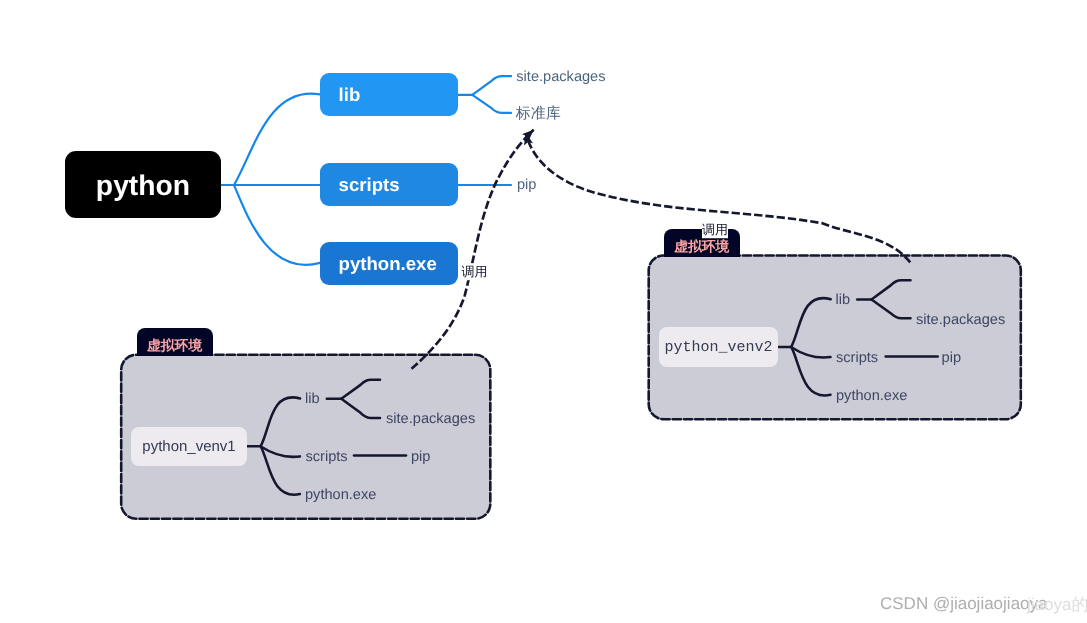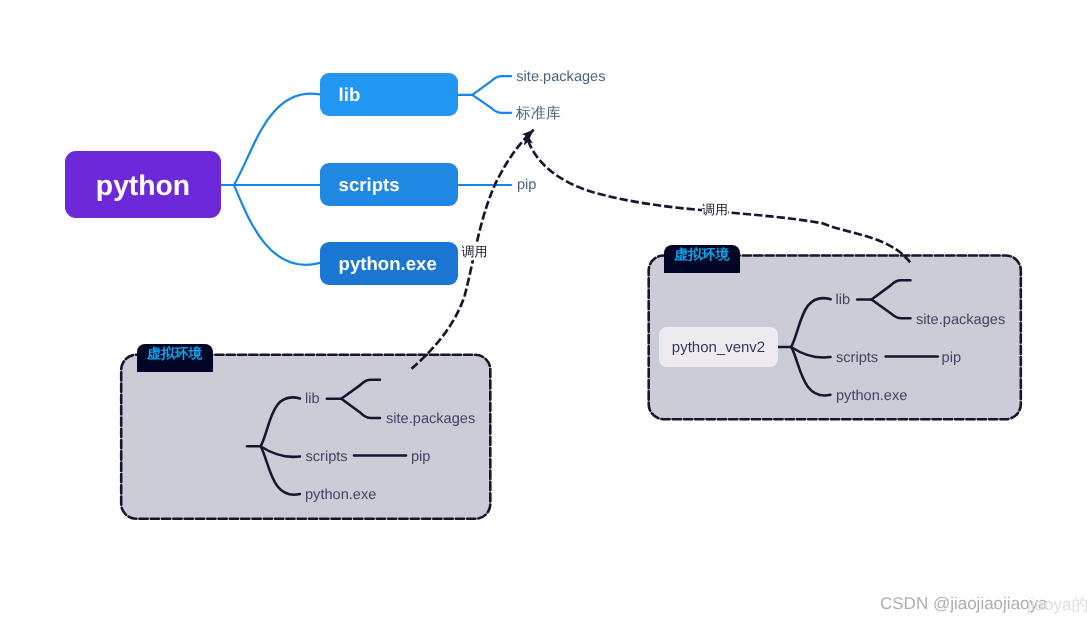--- a/index.html
+++ b/index.html
@@ -8,51 +8,51 @@
        font-family:"Liberation Sans","DejaVu Sans",sans-serif;
        -webkit-font-smoothing:antialiased;
        text-rendering:geometricPrecision;}
   *{-webkit-font-smoothing:antialiased;}
   #stage{position:relative;width:1087px;height:623px;background:#ffffff;}
   svg.layer{position:absolute;left:0;top:0;width:1087px;height:623px;overflow:visible;}
   .abs{position:absolute;box-sizing:border-box;}
   .ctr{display:flex;align-items:center;justify-content:center;}
 
   
-  #root-node{left:65px;top:151px;width:156px;height:67px;background:#6d28d9;
+  #root-node{left:65px;top:151px;width:156px;height:67px;background:#000000;
              border-radius:11px;color:#ffffff;font-size:28.3px;font-weight:bold;
              padding-top:2px;}
   
   .blue-box{width:138px;height:43px;border-radius:9px;color:#fff;
             font-size:18.6px;font-weight:bold;padding-left:18.6px;
             display:flex;align-items:center;}
   #box-lib{left:320px;top:73px;background:#2196f3;}
   #box-scripts{left:320px;top:163px;background:#1e88e2;}
   #box-pyexe{left:320px;top:242px;background:#1976d2;}
 
   
   .gray-label{color:#4c6480;font-size:14.6px;white-space:nowrap;
               line-height:1;transform:translateY(-50%);}
-  .venv-badge{background:#020526;color:#0ea5e9;border-radius:8px 8px 0 0;
+  .venv-badge{background:#020526;color:#fca5a5;border-radius:8px 8px 0 0;
               font-size:13.8px;font-weight:bold;height:28px;padding-top:2px;
-              display:flex;align-items:flex-start;justify-content:center;margin-top:16px;}
+              display:flex;align-items:flex-end;justify-content:center;}
   #venv1-badge{left:136.6px;top:327.8px;width:76px;}
   #venv2-badge{left:663.8px;top:228.5px;width:76px;}
   .venv-pill{background:#edebef;border-radius:8px;
              display:flex;align-items:center;justify-content:center;
              color:#343a52;font-size:15px;white-space:nowrap;}
   #venv1-pill{left:131px;top:427px;width:116px;height:39px;}
-  #venv2-pill{left:659px;top:327px;width:119px;height:40px;}
+  #venv2-pill{left:659px;top:327px;width:119px;height:40px;font-family:Liberation Mono, monospace;}
   .venv-label{color:#3f4663;font-size:14.6px;white-space:nowrap;
               line-height:1;transform:translate(0,calc(-50% + 1px));}
 
   
   .cn-label{font-size:13px;color:#11142c;white-space:nowrap;line-height:1.35;
             transform:translateY(-50%);background:#ffffff;
-            font-family:"Liberation Sans","DejaVu Sans",sans-serif;}
+            font-family:"Liberation Sans","DejaVu Sans",sans-serif;margin-top:20px;}
 
   #watermark{left:880px;top:602.8px;color:#aeaeae;font-size:17px;white-space:nowrap;
              line-height:1;transform:translateY(-50%);}
   #watermark-overlay{left:983px;top:603.5px;color:#dedede;font-size:17px;white-space:nowrap;
              line-height:1;transform:translateY(-50%);padding-left:44px;}
 </style>
 </head>
 <body>
 
 <div id="stage">
@@ -127,20 +127,23 @@
     <span>python.exe</span>
   </div>
 
   <div class="abs gray-label" style="left:516.3px;top:76.6px;">site.packages</div>
   <div class="abs gray-label" style="left:515.8px;top:113.3px;font-size:15px;">标准库</div>
   <div class="abs gray-label" style="left:517px;top:185px;">pip</div>
 
   <div class="abs venv-badge" id="venv1-badge">
     <span>虚拟环境</span>
   </div>
+  <div class="abs venv-pill" id="venv1-pill">
+    <span>python_venv1</span>
+  </div>
   <div class="abs venv-label" style="left:305px;top:398px;">lib</div>
   <div class="abs venv-label" style="left:305.5px;top:456px;">scripts</div>
   <div class="abs venv-label" style="left:305px;top:494px;">python.exe</div>
   <div class="abs venv-label" style="left:386px;top:418px;">site.packages</div>
   <div class="abs venv-label" style="left:411px;top:456px;">pip</div>
 
   <div class="abs venv-badge" id="venv2-badge">
     <span>虚拟环境</span>
   </div>
   <div class="abs venv-pill" id="venv2-pill">

